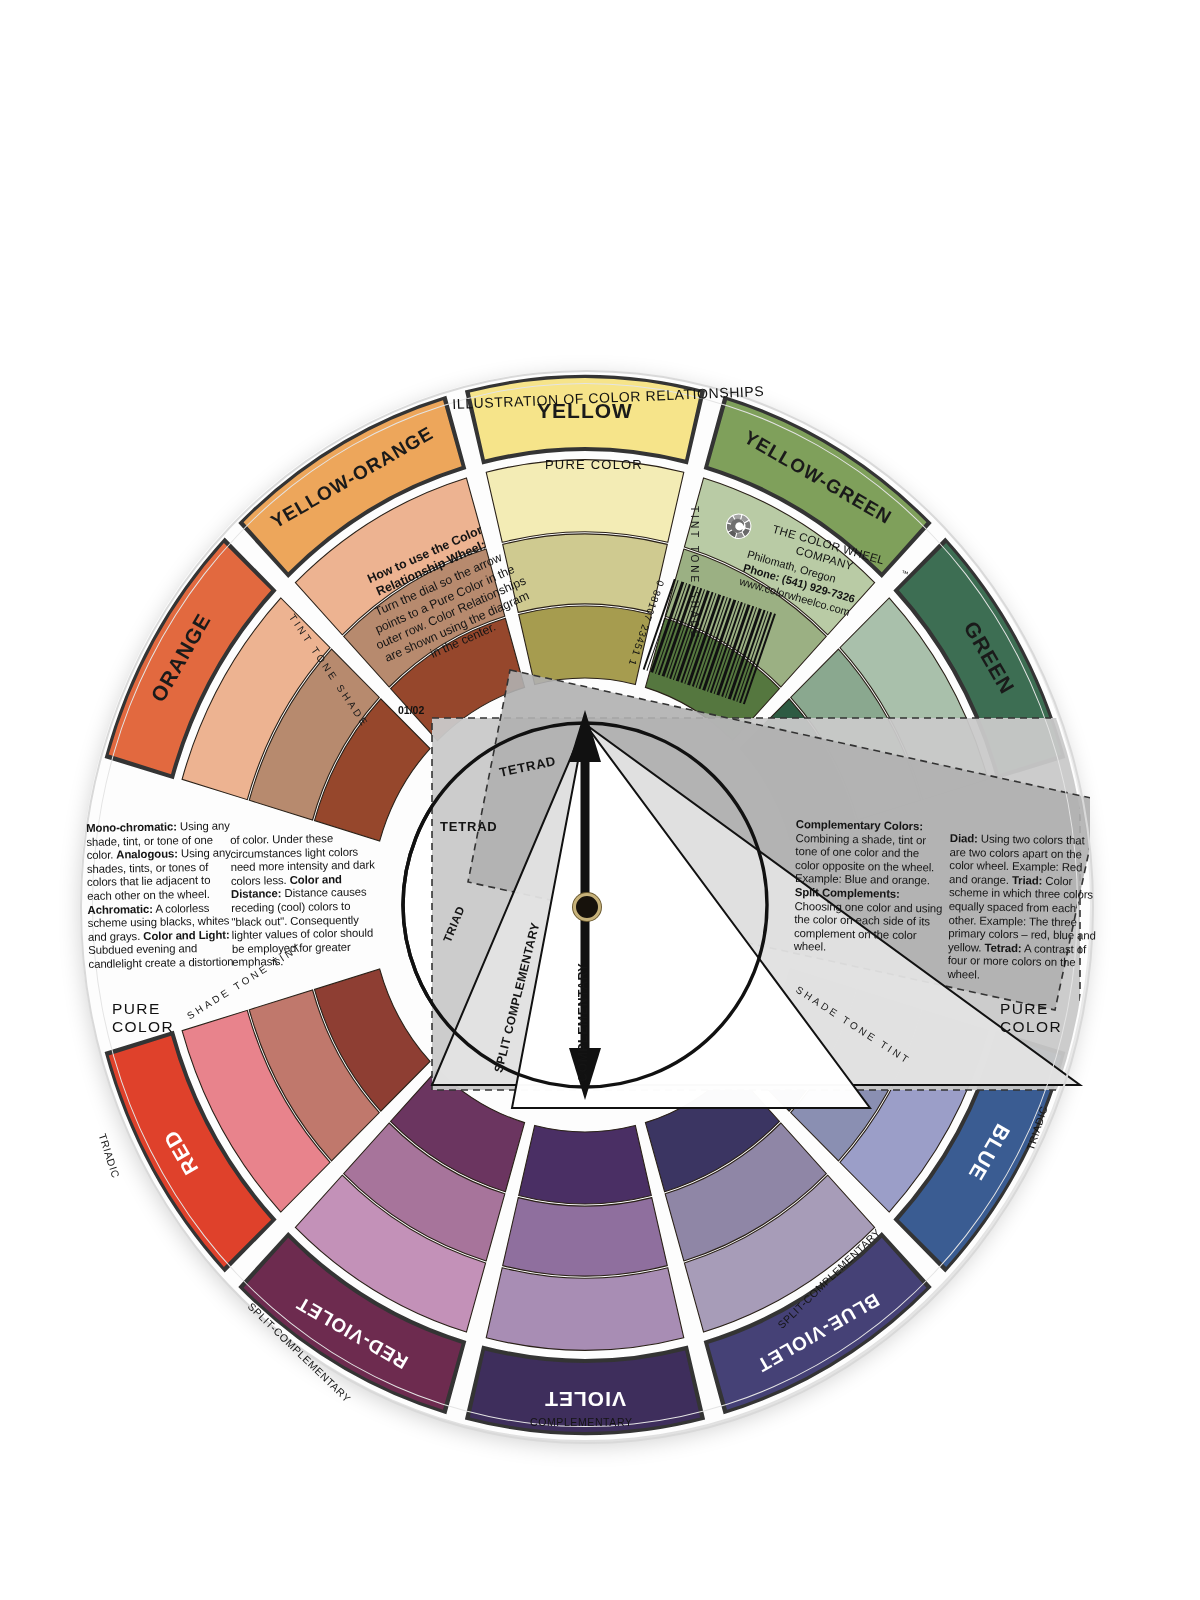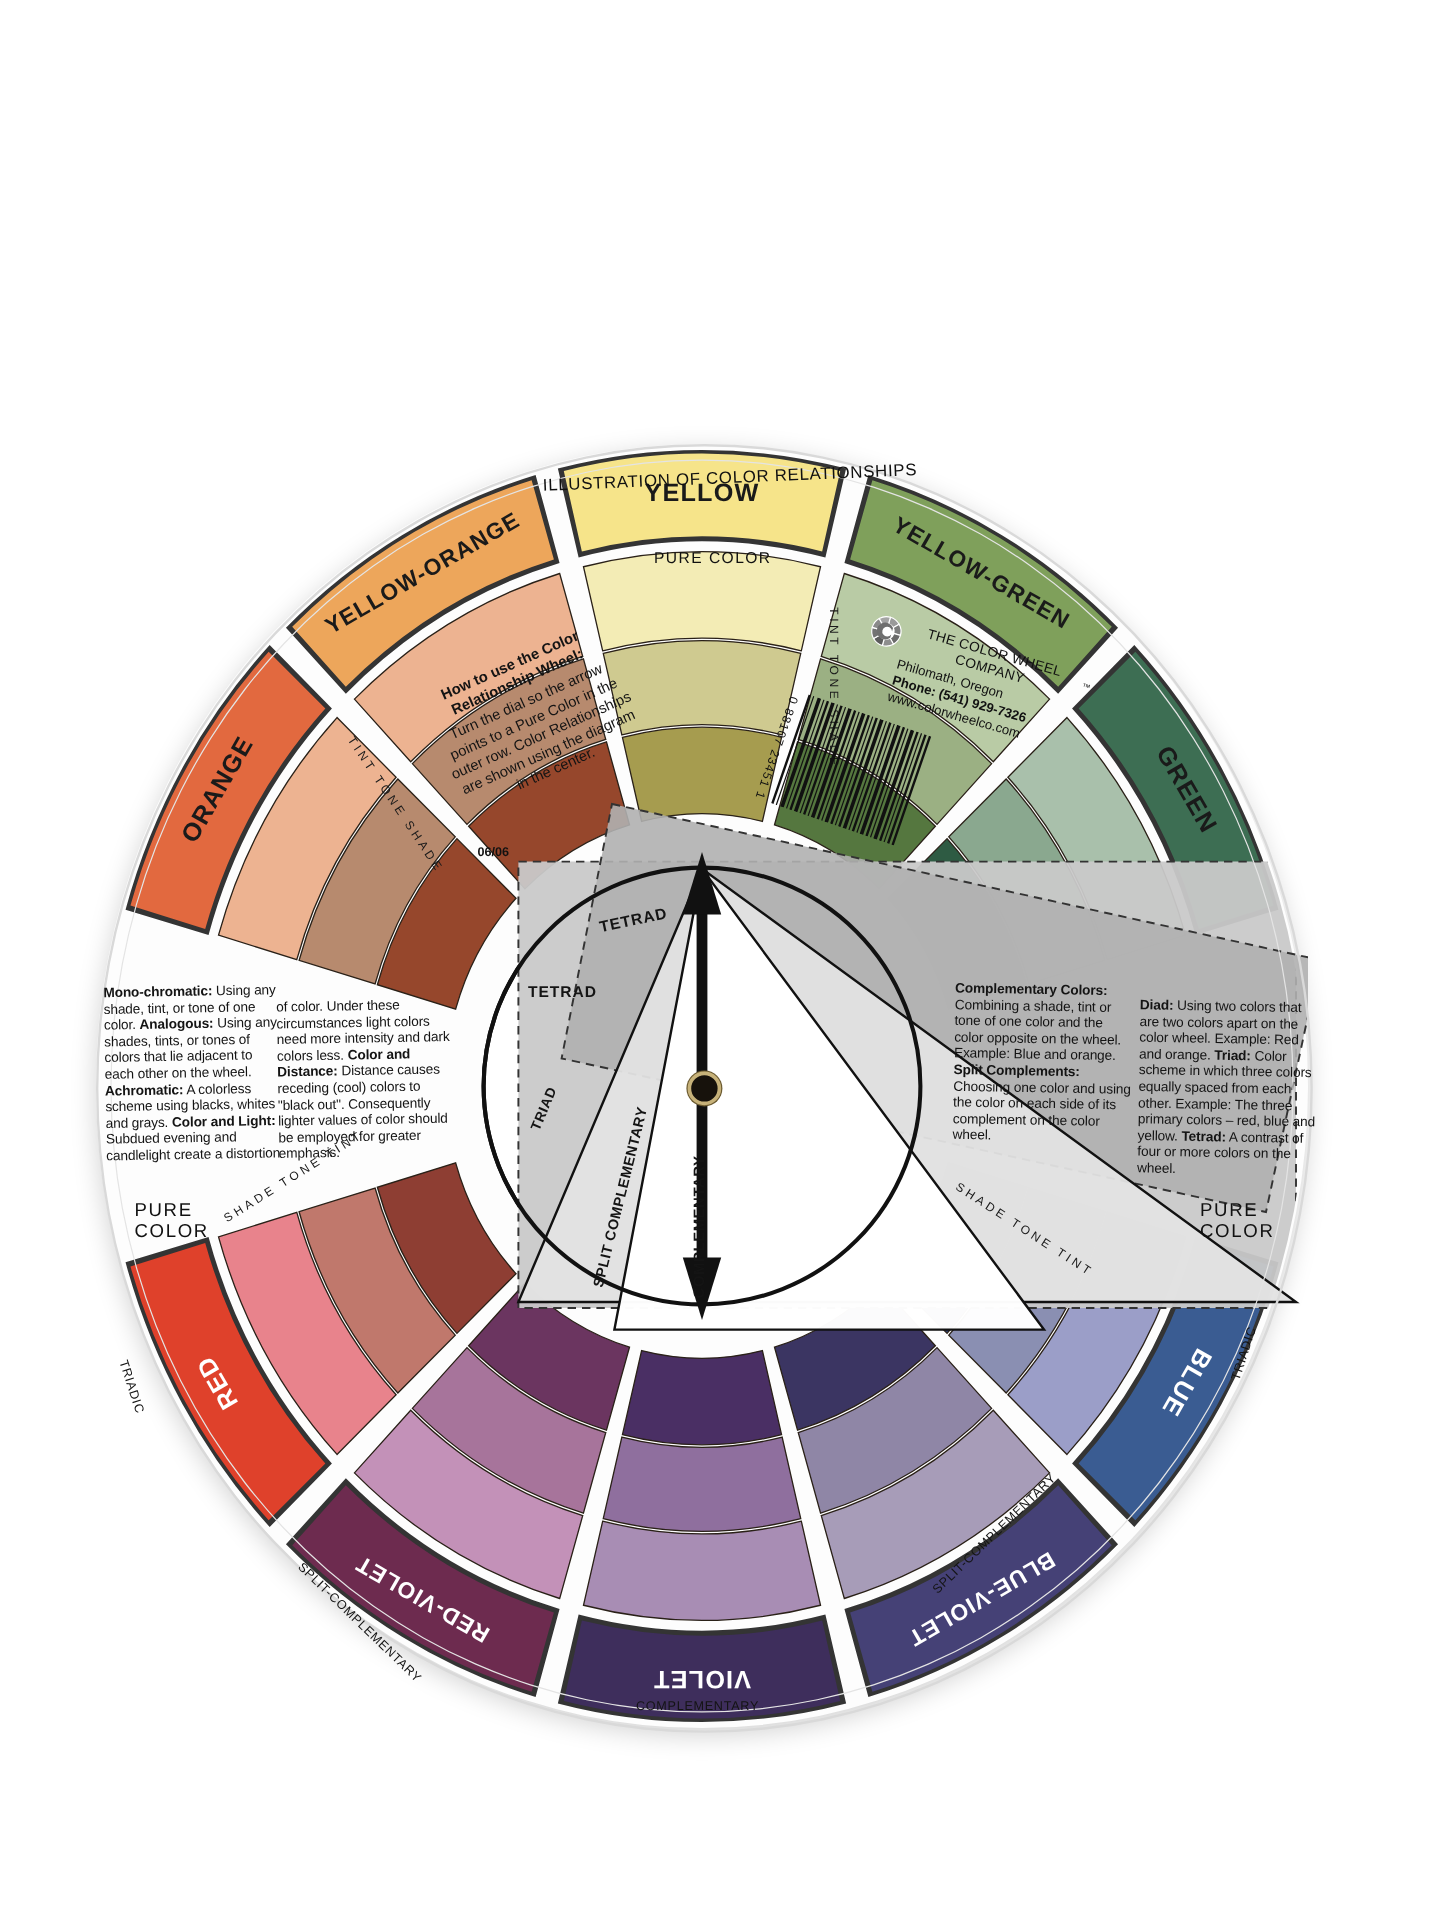--- a/index.html
+++ b/index.html
@@ -208,21 +208,21 @@
 
   <div class="hdr-title" id="hdrTitle" style="left:452px;top:396px;transform:rotate(-2.4deg);transform-origin:left top;">ILLUSTRATION OF COLOR RELATIONSHIPS</div>
 
   <div class="pure-lbl" style="left:545px;top:456px;font-size:13px;letter-spacing:1.2px;white-space:nowrap;">PURE
 COLOR</div>
 
   <div class="howto" style="left:338px;top:548px;transform:rotate(-24deg);transform-origin:center top;">
     <span class="h">How to use the Color Relationship Wheel:</span>
     <span>Turn the dial so the arrow points to a Pure Color in the outer row. Color Relationships are shown using the diagram in the center.</span>
   </div>
-  <div class="datecode" style="left:398px;top:704px;">06/06</div>
+  <div class="datecode" style="left:398px;top:704px;">01/02</div>
 
   <div class="rot-lbl" style="left:296px;top:612px;transform:rotate(56deg);transform-origin:left top;font-size:10px;letter-spacing:3px;">TINT  TONE  SHADE</div>
   <div class="rot-lbl" style="left:700px;top:506px;transform:rotate(90deg);transform-origin:left top;font-size:10px;letter-spacing:3px;">TINT  TONE  SHADE</div>
   <div class="rot-lbl" style="left:185px;top:1012px;transform:rotate(-32deg);transform-origin:left top;font-size:10px;letter-spacing:3px;">SHADE  TONE  TINT</div>
   <div class="rot-lbl" style="left:800px;top:984px;transform:rotate(33deg);transform-origin:left top;font-size:10px;letter-spacing:3px;">SHADE  TONE  TINT</div>
 
   <div class="pure-lbl" style="left:112px;top:1000px;">PURE
 COLOR</div>
   <div class="pure-lbl" style="left:1000px;top:1000px;">PURE
 COLOR</div>

